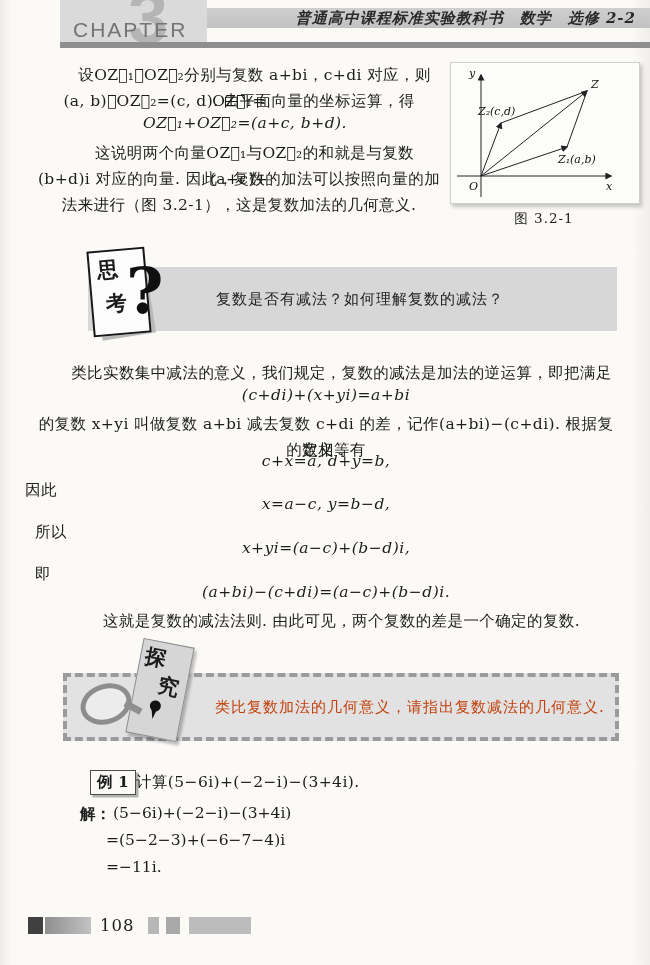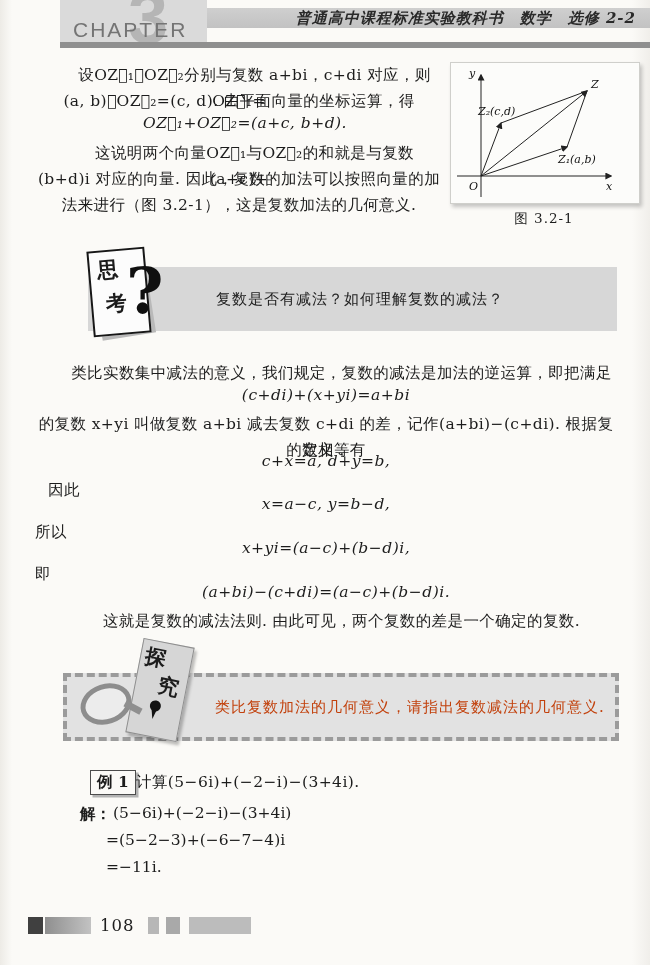--- a/index.html
+++ b/index.html
@@ -211,21 +211,21 @@
       <span class="c2">考</span>
     </div>
     <div class="think-qmark">?</div>
   </div>
 
   <div class="txt indent" style="left:35px;top:360px;width:582px;">类比实数集中减法的意义，我们规定，复数的减法是加法的逆运算，即把满足</div>
   <div class="formula" style="top:386px;">(c+di)+(x+yi)=a+bi</div>
   <div class="txt" style="left:35px;top:437px;width:582px;">的定义，有</div>
   <div class="txt" style="left:35px;top:411px;width:582px;">的复数 x+yi 叫做复数 a+bi 减去复数 c+di 的差，记作(a+bi)−(c+di). 根据复数相等</div>
   <div class="formula" style="top:452px;">c+x=a, d+y=b,</div>
-  <div class="txt" style="left:48px;top:477px;">因此</div>
+  <div class="txt" style="left:25px;top:477px;">因此</div>
   <div class="formula" style="top:495px;">x=a−c, y=b−d,</div>
   <div class="txt" style="left:35px;top:519px;">所以</div>
   <div class="formula" style="top:539px;">x+yi=(a−c)+(b−d)i,</div>
   <div class="txt" style="left:35px;top:561px;">即</div>
   <div class="formula" style="top:583px;">(a+bi)−(c+di)=(a−c)+(b−d)i.</div>
   <div class="txt indent" style="left:35px;top:608px;width:582px;">这就是复数的减法法则. 由此可见，两个复数的差是一个确定的复数.</div>
 
   <div class="explore-box">
     <div class="explore-prompt">类比复数加法的几何意义，请指出复数减法的几何意义.</div>
   </div>

